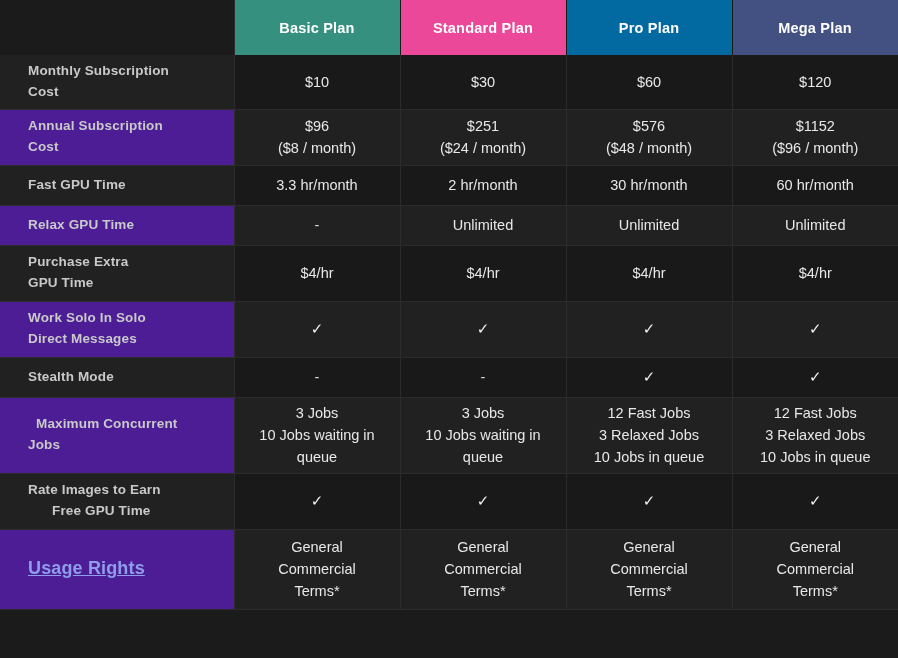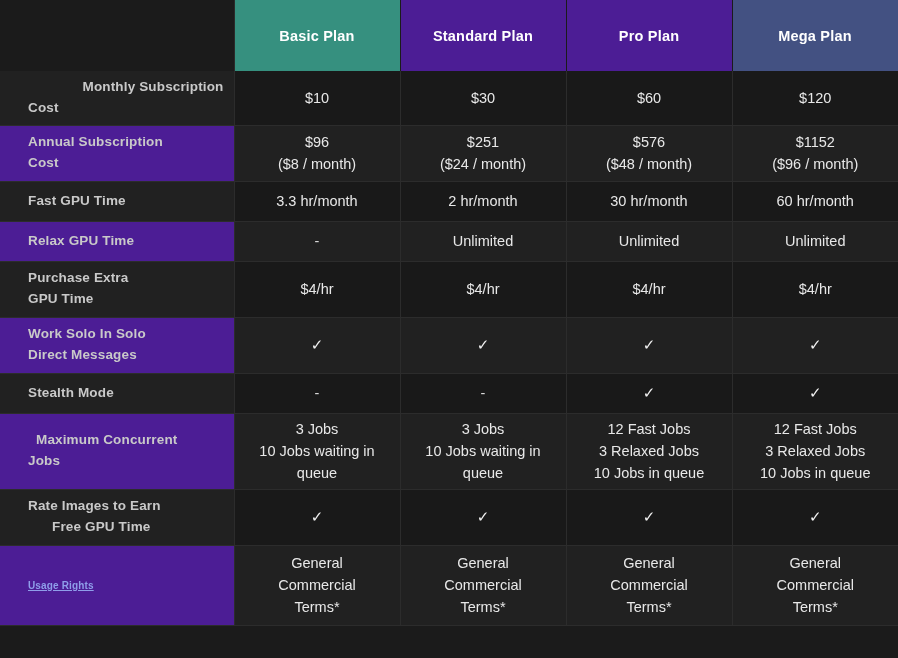--- a/index.html
+++ b/index.html
@@ -22,21 +22,21 @@
     background: #1b1b1b;
   }
 
   
   col.c-feature { width: 234px; }
   col.c-plan    { width: 166px; }
 
   
   thead th {
     height: 39px;
-    padding: 16px;
+    padding: 8px;
     font-size: 14.5px;
     font-weight: bold;
     color: #ffffff;
     text-align: center;
     letter-spacing: 0.2px;
     border-right: 1px solid #1b1b1b;
     vertical-align: middle;
   }
   th.corner-cell { border-right: 1px solid #2b2b2b; }
   th.plan-basic    { background: #36907f; }
@@ -78,49 +78,49 @@
 
   .check { font-size: 15px; color: #f2f2f2; }
   .dash  { color: #d8d8d8; }
 
   .multi-line span { display: block; }
 
   a.usage-link {
     color: #8f9eea;
     text-decoration: underline;
     font-weight: bold;
-    font-size: 10px;
+    font-size: 18px;
     letter-spacing: 0.15px;
   }
 </style>
 </head>
 <body>
 
 <table id="pricing-table">
   <colgroup>
     <col class="c-feature">
     <col class="c-plan">
       <col class="c-plan">
       <col class="c-plan">
       <col class="c-plan">
   </colgroup>
   <thead>
     <tr>
       <th class="corner-cell"></th>
       <th class="plan-basic" style="background: rgb(54, 144, 127);">Basic Plan</th>
-      <th class="plan-standard" style="background: #4c1d95;">Standard Plan</th>
-      <th class="plan-pro" style="background: #4c1d95;">Pro Plan</th>
+      <th class="plan-standard" style="background: #ec4899;">Standard Plan</th>
+      <th class="plan-pro" style="background: #0369a1;">Pro Plan</th>
       <th class="plan-mega" style="background: rgb(67, 81, 130);">Mega Plan</th>
     </tr>
   </thead>
   <tbody id="table-body">
       <tr class="shade-dark" style="height: 54px;">
         <td class="feature-cell">
           <div>
-            <span style="display: block; text-align: right;">Monthly Subscription</span>
+            <span style="display: block;">Monthly Subscription</span>
             <span style="display: block;">Cost</span>
           </div>
         </td>
         <td class="value-cell"><span>$10</span></td>
         <td class="value-cell"><span>$30</span></td>
         <td class="value-cell"><span>$60</span></td>
         <td class="value-cell"><span>$120</span></td>
       </tr>
       <tr class="shade-light" style="height: 56px;">
         <td class="feature-cell">

